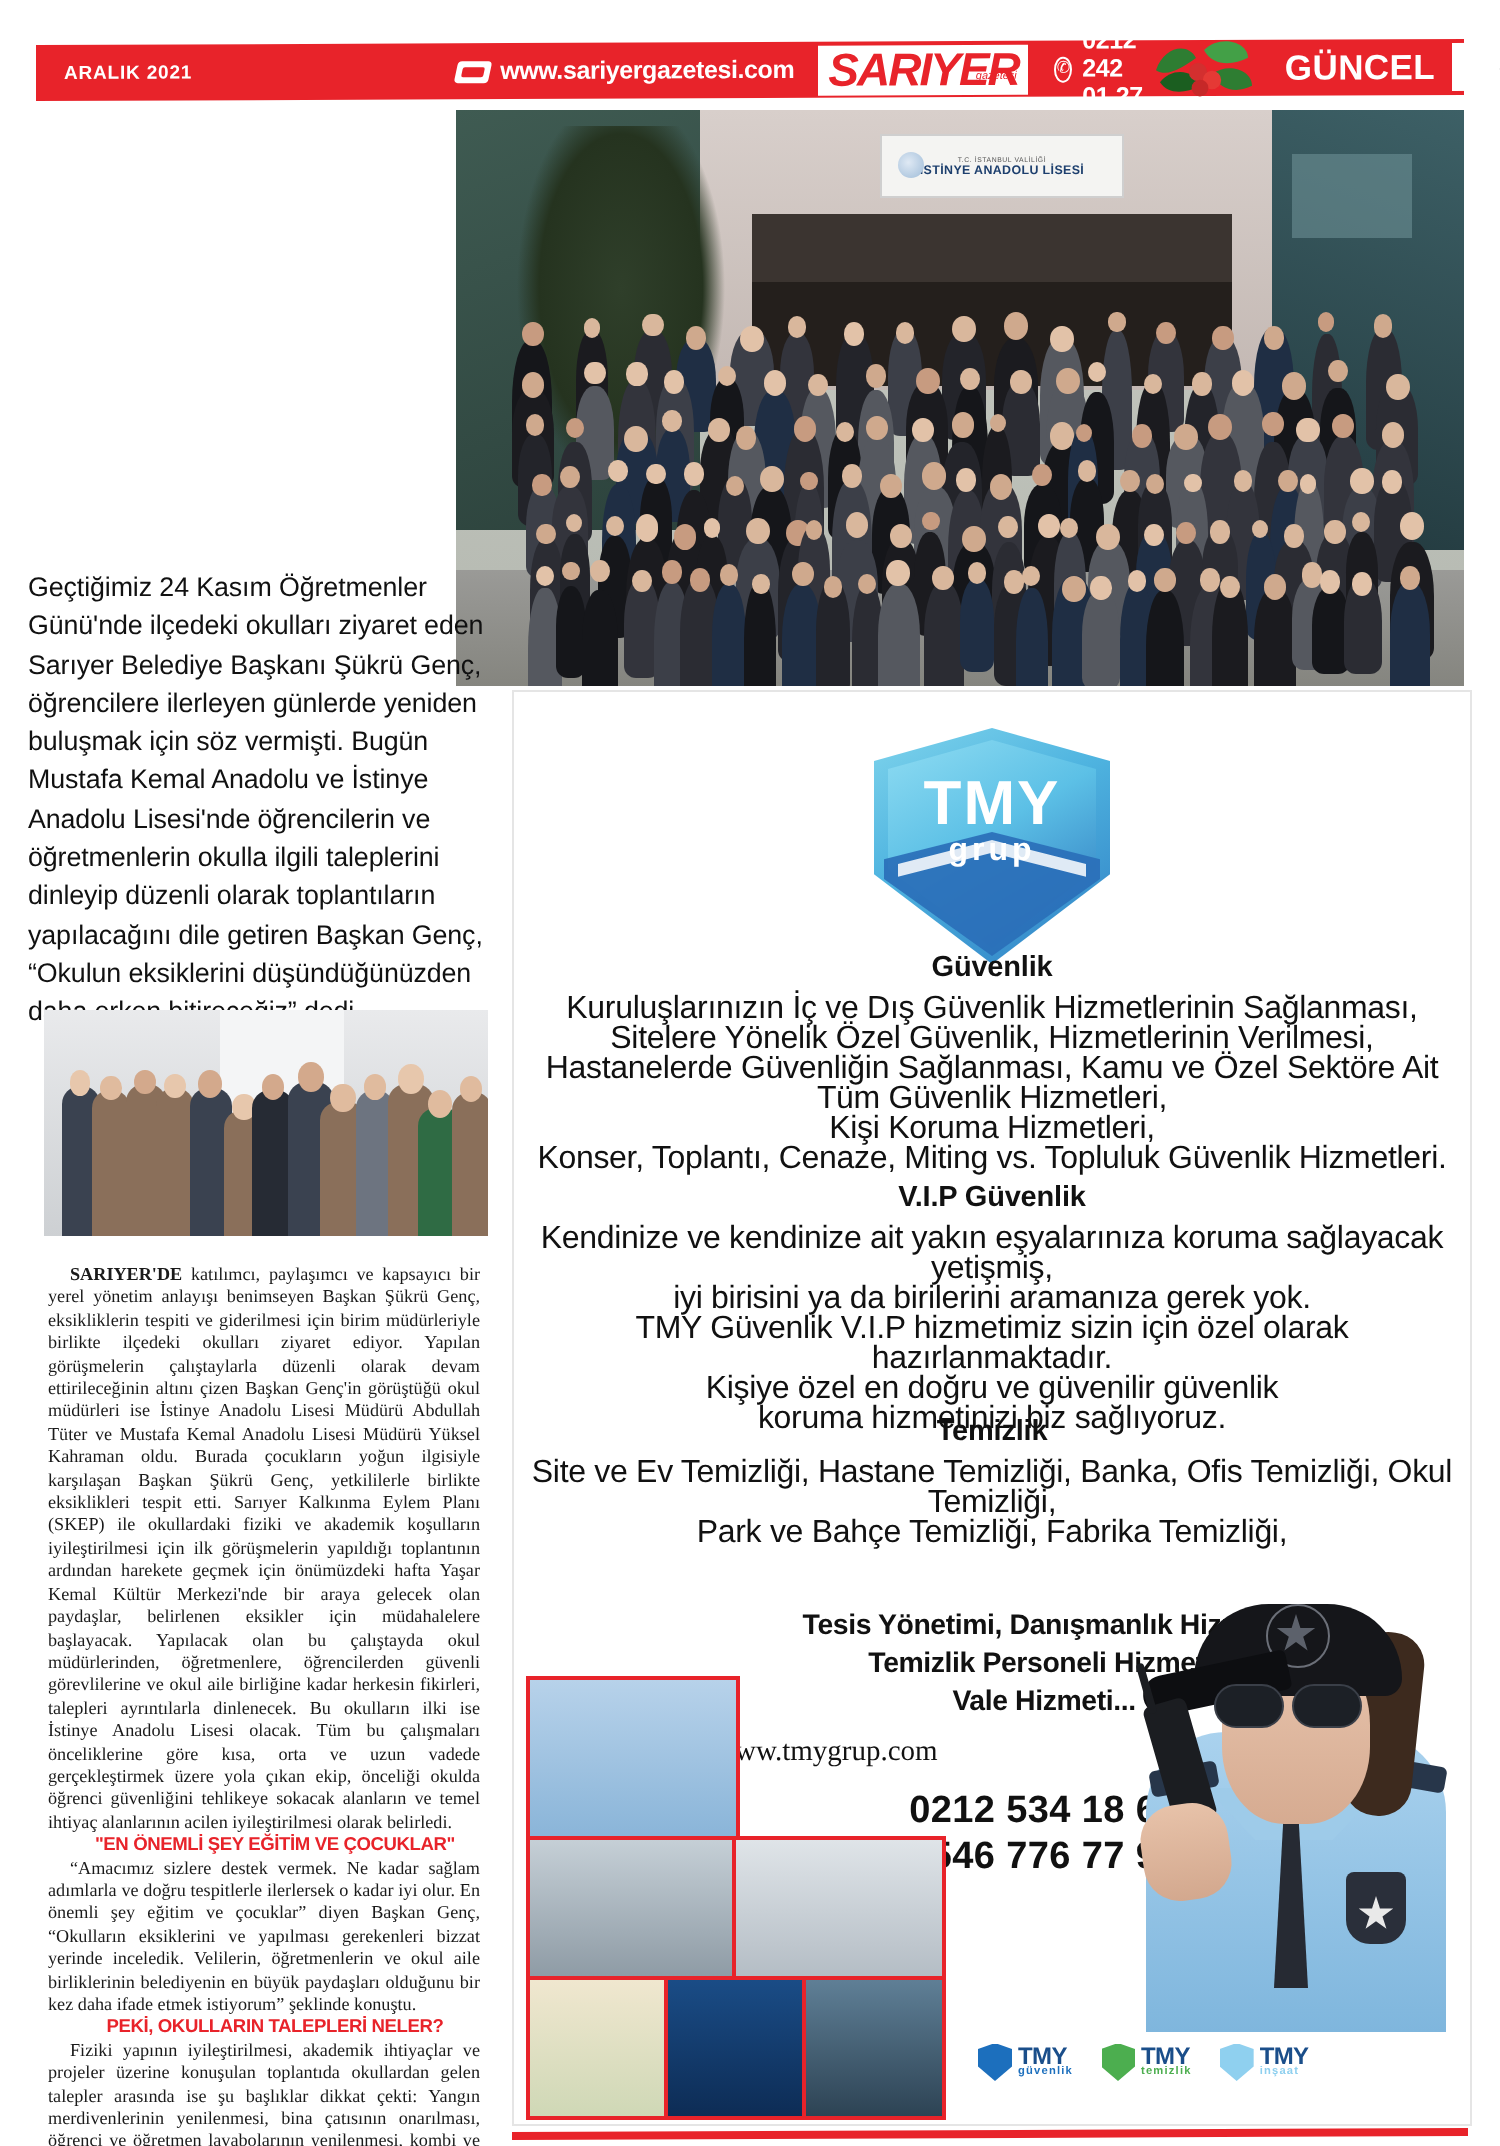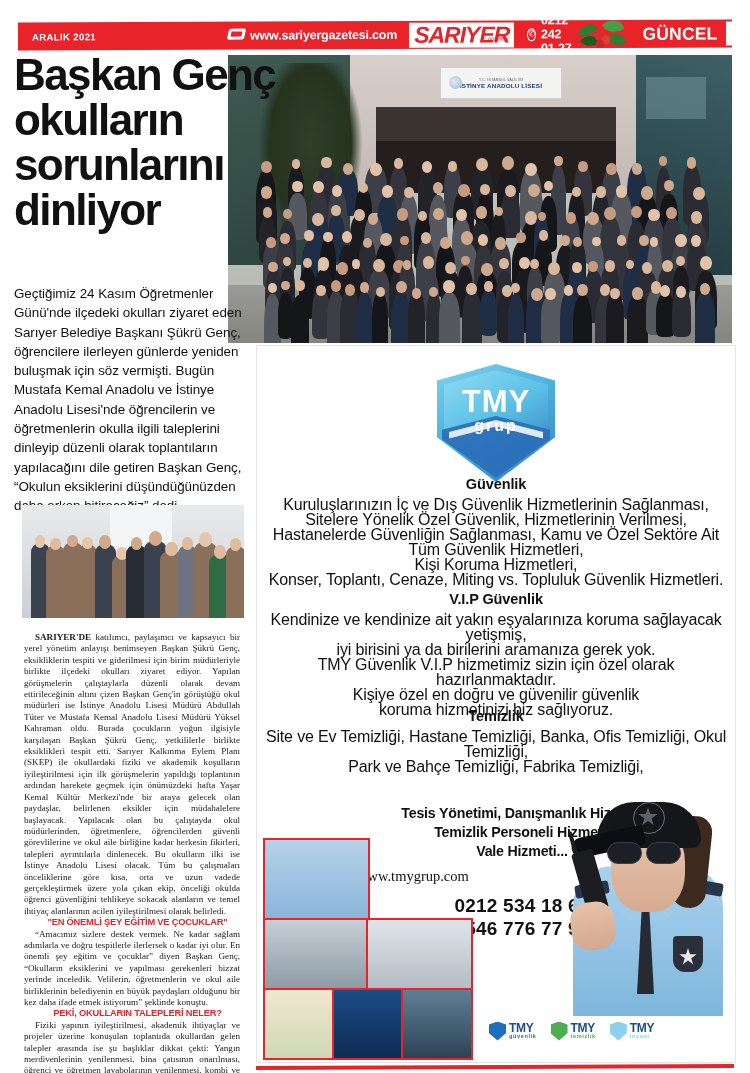--- a/index.html
+++ b/index.html
@@ -17,21 +17,21 @@
     position:absolute;left:18px;top:21px;width:714px;height:28px;
     background:#e8232a;
     display:flex;align-items:center;
     transform:skewY(-0.25deg);
   }
   .mh-date{
     color:#ffffff;font-size:9.5px;font-weight:bold;letter-spacing:.4px;
     padding-left:14px;white-space:nowrap;
   }
   .mh-web{
-    display:flex;align-items:flex-start;gap:5px;margin-left:132px;
+    display:flex;align-items:center;gap:5px;margin-left:132px;
   }
   .mh-web-icon{
     width:17px;height:11px;background:#fff;border-radius:2px;position:relative;
     transform:skewX(-12deg);
   }
   .mh-web-icon:after{
     content:"";position:absolute;left:3px;top:3px;width:11px;height:5px;
     background:#e8232a;border-radius:1px;
   }
   .mh-web-txt{color:#fff;font-size:12.5px;font-weight:bold;letter-spacing:-.2px;}
@@ -325,26 +325,20 @@
         <path d="M34 18 C42 12, 54 16, 54 24 C46 28, 38 26, 34 18 Z" fill="#2e7d32"></path>
         <circle cx="27" cy="17" r="4.6" fill="#d32f2f"></circle>
         <circle cx="34" cy="21" r="4.6" fill="#e53935"></circle>
         <circle cx="28" cy="25" r="4.2" fill="#c62828"></circle>
       </svg>
     </div>
     <div class="mh-section">GÜNCEL</div>
     <div class="mh-pagenum">39</div>
   </div>
 
-  <div class="headline">
-    <div>Başkan Genç</div>
-    <div>okulların</div>
-    <div>sorunlarını</div>
-    <div>dinliyor</div>
-  </div>
 
   <div class="main-photo">
     <div class="mp-sky"></div>
     <div class="mp-build"></div>
     <div class="mp-glassL"></div>
     <div class="mp-glassR"></div>
     <div class="mp-canopy"></div>
     <div class="mp-canopy2"></div>
     <div class="mp-sign">
       <span class="mp-sign-logo"></span>

